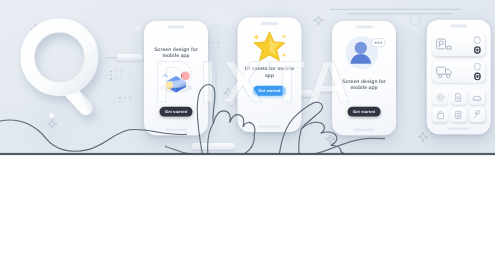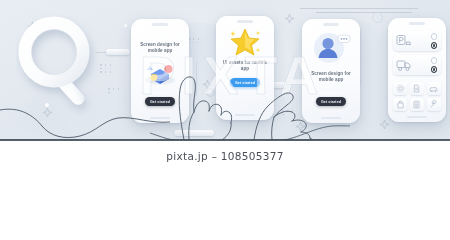--- a/index.html
+++ b/index.html
@@ -419,17 +419,14 @@
     </svg>
   </div>
 
   <div class="deco" style="left:0;top:96px;width:170px;height:44px;">
     <svg viewBox="0 0 170 44" width="170" height="44">
       <path d="M0 14 C20 10 34 20 42 30 C50 40 64 44 80 40 C96 36 104 24 118 22 C134 20 150 28 170 26" fill="none" stroke="#5b6876" stroke-width="1" stroke-linecap="round"></path>
     </svg>
   </div>
 
   <div class="divider"></div>
-  <div class="footer">
-    <span>pixta.jp – 108505377</span>
-  </div>
 
 </div>
 
 </body></html>

